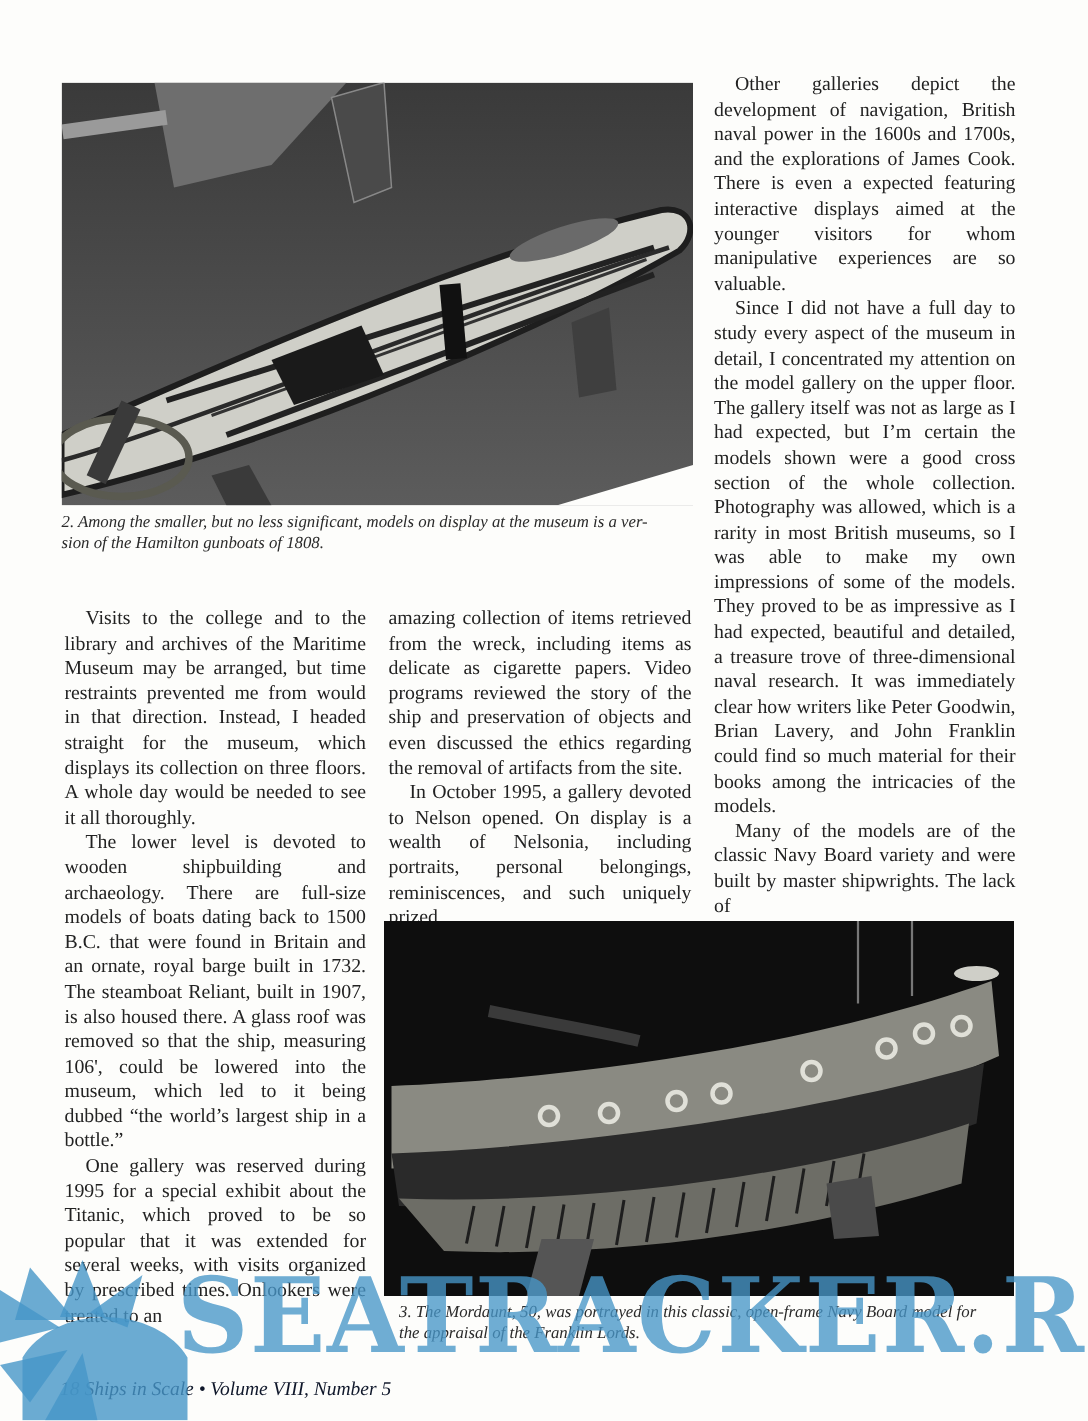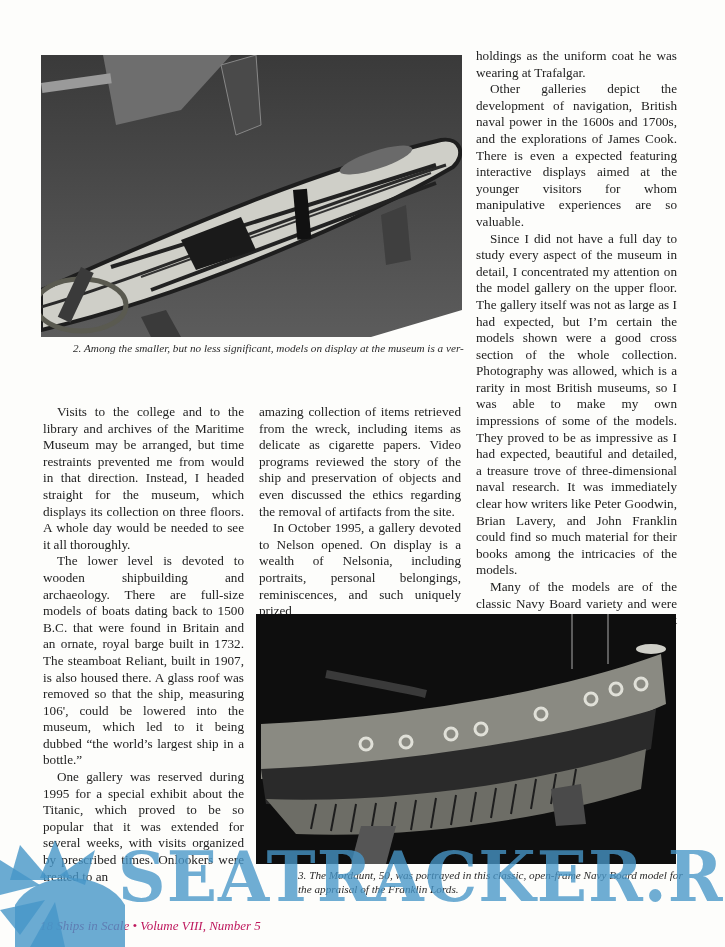--- a/index.html
+++ b/index.html
@@ -9,32 +9,31 @@
     font-family: "Liberation Serif", "DejaVu Serif", serif;
     color: #1e1e1e;
   }
   .photo {
     position: absolute; overflow: hidden;
   }
   .photo svg { display: block; width: 100%; height: 100%; }
   .caption {
     position: absolute; font-style: italic; font-size: 11.2px; line-height: 14px;
     color: #2a2a2a;
-    margin-left: 32px;
   }
   .col {
     position: absolute; font-size: 13.2px; line-height: 16.6px;
     text-align: justify; color: #222;
   }
   .col p { margin: 0; text-indent: 0; }
   .col p.ind { text-indent: 14px; }
   .col p.noind { text-indent: 0; }
   .footer {
     position: absolute; left: 40px; top: 918px; font-style: italic;
-    font-size: 13px; color: #be185d;
+    font-size: 13px; color: #0f172a;
   }
   .watermark {
     position: absolute; left: 0; top: 840px; width: 725px; height: 107px;
     pointer-events: none;
   }
   .wm-text {
     position: absolute; left: 118px; top: 842px;
     font-family: "DejaVu Serif", serif; font-weight: bold;
     font-size: 66px; letter-spacing: 1px; line-height: 70px;
     color: rgba(70,150,200,0.78);
@@ -73,35 +72,35 @@
     <ellipse cx="40" cy="250" rx="45" ry="26" fill="none" stroke="#5a5a50" stroke-width="5"></ellipse>
     <rect x="40" y="212" width="14" height="55" fill="#3a3a3a" transform="rotate(25 40 212)"></rect>
 
     <polygon points="100,262 125,255 140,282 110,282" fill="#3a3a3a"></polygon>
     <polygon points="340,160 365,150 370,205 345,210" fill="#3f3f3f"></polygon>
     <polygon points="330,282 421,255 421,282" fill="#fdfdfb"></polygon>
   </svg>
 </div>
 <div class="caption" style="left:41px; top:341px; width:430px;">
   <div>2. Among the smaller, but no less significant, models on display at the museum is a ver-</div>
+  <div>sion of the Hamilton gunboats of 1808.</div>
 </div>
 
 <div class="col" style="left:43px; top:404px; width:201px;">
   <p class="ind">Visits to the college and to the library and archives of the Maritime Museum may be arranged, but time restraints prevented me from would in that direction. Instead, I headed straight for the museum, which displays its collection on three floors. A whole day would be needed to see it all thoroughly.</p>
   <p class="ind">The lower level is devoted to wooden shipbuilding and archaeology. There are full-size models of boats dating back to 1500 B.C. that were found in Britain and an ornate, royal barge built in 1732.  The steamboat Reliant, built in 1907, is also housed there. A glass roof was removed so that the ship, measuring 106', could be lowered into the museum, which led to it being dubbed “the world’s largest ship in a bottle.”</p>
   <p class="ind">One gallery was reserved during 1995 for a special exhibit about the Titanic, which proved to be so popular that it was extended for several weeks, with visits organized by prescribed times. Onlookers were treated to an</p>
 </div>
 
 <div class="col" style="left:259px; top:404px; width:202px;font-family:Liberation Serif, serif;">
   <p class="noind">amazing collection of items retrieved from the wreck, including items as delicate as cigarette papers. Video programs reviewed the story of the ship and preservation of objects and even discussed the ethics regarding the removal of artifacts from the site.</p>
   <p class="ind">In October 1995, a gallery devoted to Nelson opened. On display is a wealth of Nelsonia, including portraits, personal belongings, reminiscences, and such uniquely prized</p>
 </div>
 
 <div class="col" style="left:476px; top:48px; width:201px;">
-  <p class="noind">holdings as the uniform coat he was wearing at Trafalgar.</p>
   <p class="ind">Other galleries depict the development of navigation, British naval power in the 1600s and 1700s, and the explorations of James Cook. There is even a expected featuring interactive displays aimed at the younger visitors for whom manipulative experiences are so valuable.</p>
   <p class="ind">Since I did not have a full day to study every aspect of the museum in detail, I concentrated my attention on the model gallery on the upper floor. The gallery itself was not as large as I had expected, but I’m certain the models shown were a good cross section of the whole collection. Photography was allowed, which is a rarity in most British museums, so I was able to make my own impressions of some of the models. They proved to be as impressive as I had expected, beautiful and detailed, a treasure trove of three-dimensional naval research. It was immediately clear how writers like Peter Goodwin, Brian Lavery, and John Franklin could find so much material for their books among the intricacies of the models.</p>
   <p class="ind">Many of the models are of the classic Navy Board variety and were built by master shipwrights. The lack of</p>
 </div>
 
 <div class="photo" style="left:256px; top:614px; width:420px; height:250px;">
   <svg viewBox="0 0 420 250" preserveAspectRatio="none">
     <rect width="420" height="250" fill="#0e0e0e"></rect>
     <path d="M70,60 C120,70 150,75 170,80" stroke="#3a3a3a" stroke-width="8" fill="none"></path>
     <line x1="316" y1="0" x2="316" y2="55" stroke="#777" stroke-width="1.5"></line>

